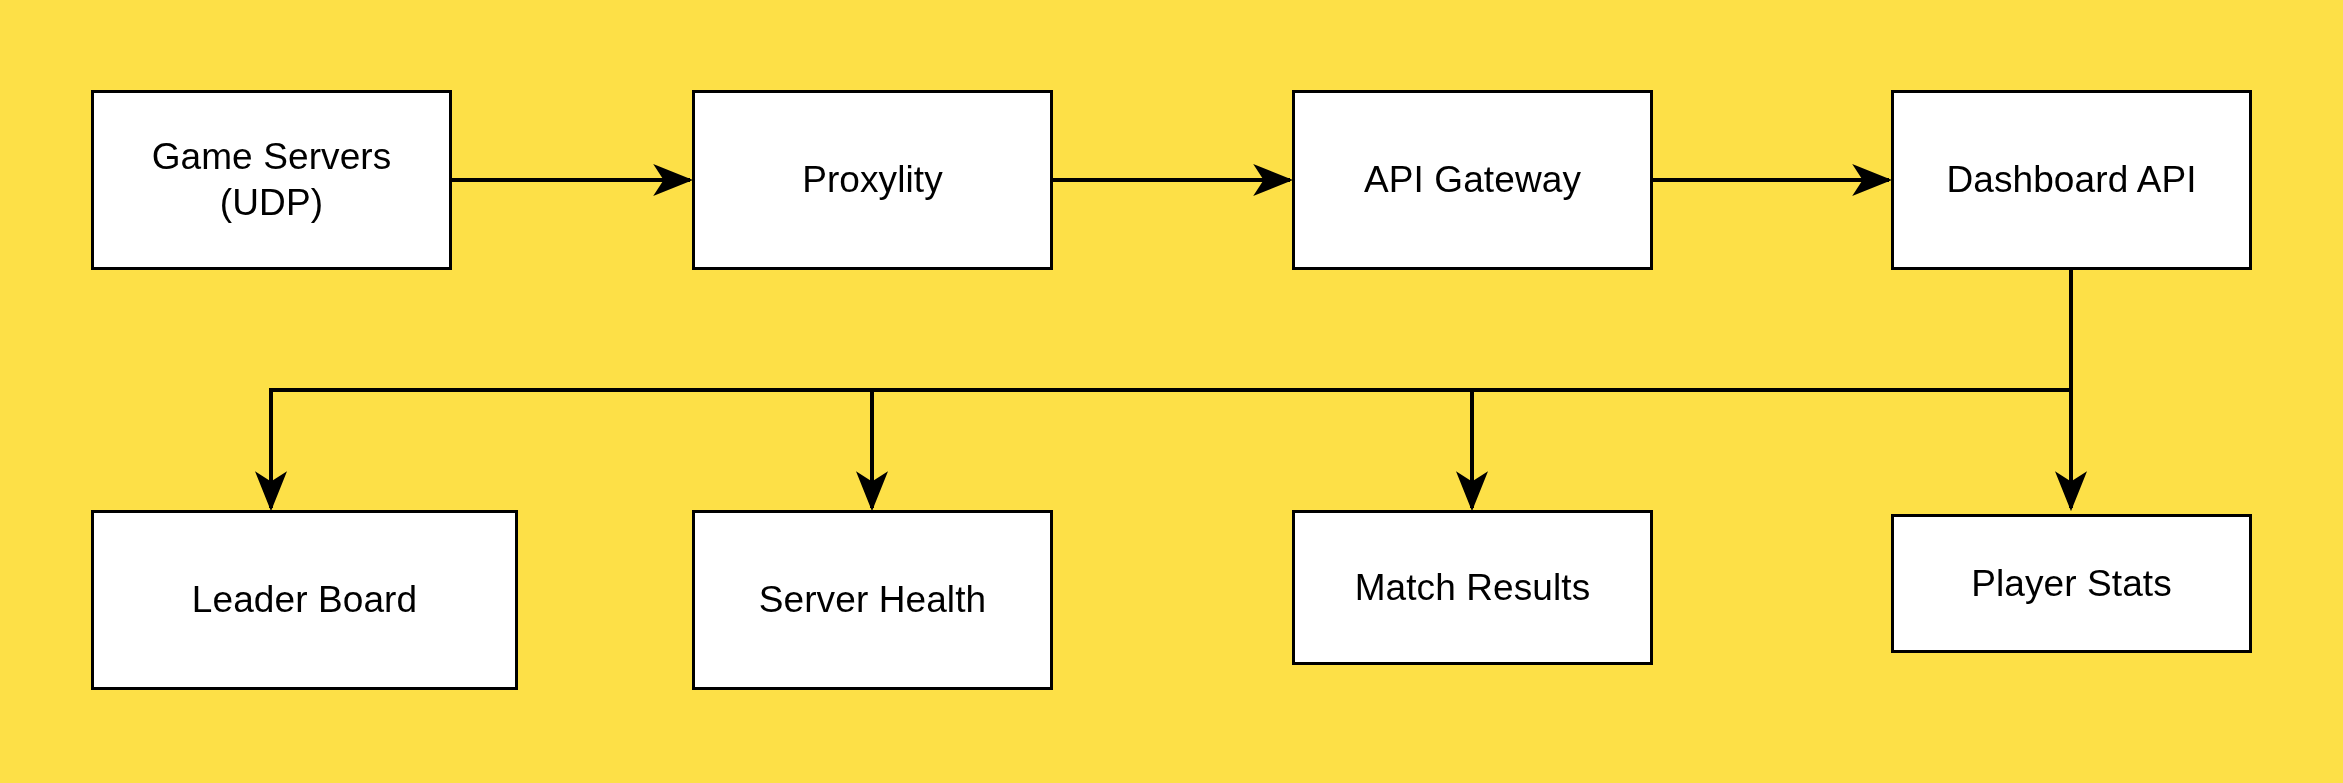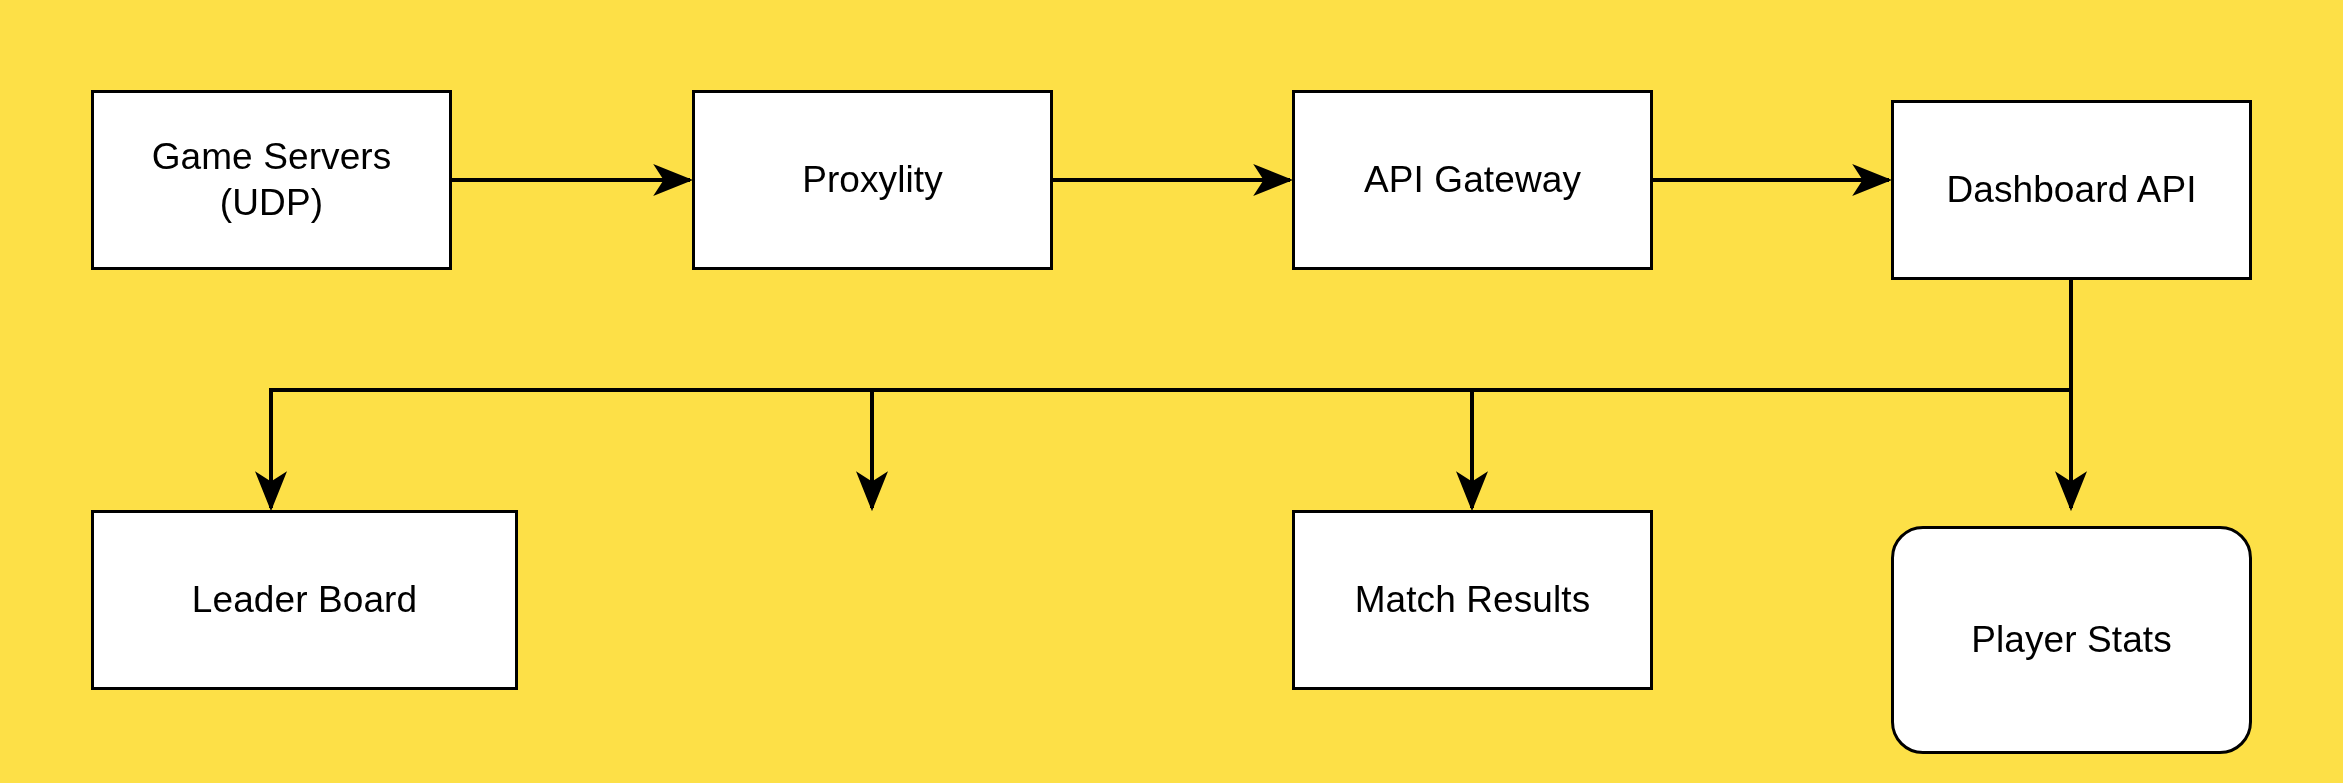--- a/index.html
+++ b/index.html
@@ -80,30 +80,33 @@
   </div>
 
   <div class="node-box" style="left:1292px; top:90px; width:361px; height:180px;">
     <span class="node-label">API Gateway</span>
   </div>
 
   <div class="node-box" style="left:692px; top:90px; width:361px; height:180px;">
     <span class="node-label">Proxylity</span>
   </div>
 
-  <div class="node-box" style="left:1891px; top:90px; width:361px; height:180px;margin-top:10px;">
+  <div class="node-box" style="left:1891px; top:90px; width:361px; height:180px;">
     <span class="node-label">Dashboard API</span>
   </div>
 
   <div class="node-box" style="left:91px; top:510px; width:427px; height:180px;">
     <span class="node-label">Leader Board</span>
   </div>
 
+  <div class="node-box" style="left:692px; top:510px; width:361px; height:180px;">
+    <span class="node-label">Server Health</span>
+  </div>
 
-  <div class="node-box" style="left:1292px; top:510px; width:361px; height:180px;">
+  <div class="node-box" style="left:1292px; top:510px; width:361px; height:155px;">
     <span class="node-label">Match Results</span>
   </div>
 
-  <div class="node-box" style="left:1891px; top:526px; width:361px; height:228px;border-radius:32px;">
+  <div class="node-box" style="left:1891px; top:514px; width:361px; height:139px;">
     <span class="node-label">Player Stats</span>
   </div>
 
 </div>
 
 </body></html>

